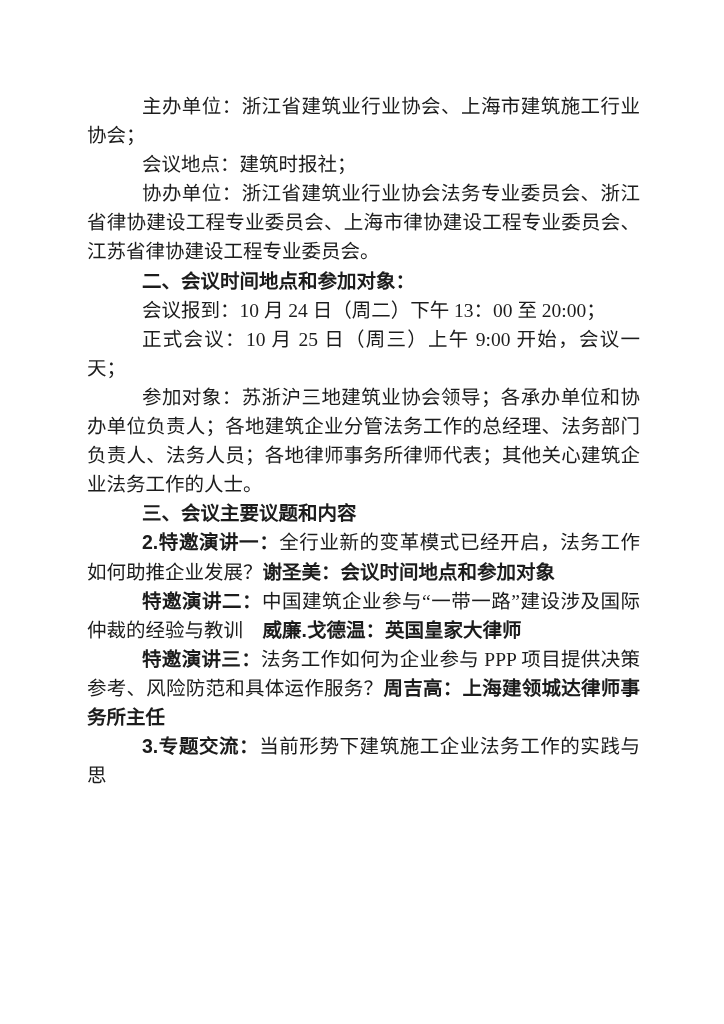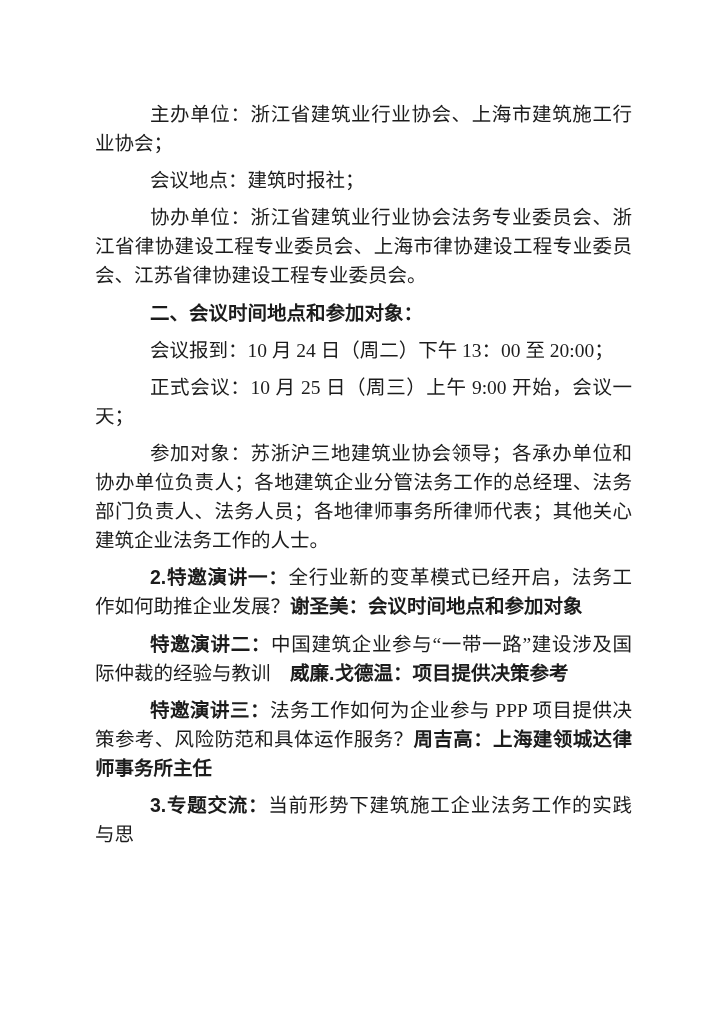--- a/index.html
+++ b/index.html
@@ -17,21 +17,21 @@
     overflow: hidden;
   }
   .doc {
     box-sizing: border-box;
     position: absolute;
     left: 87px;
     top: 92px;
     width: 553px;
   }
   .para {
-    margin: 8px;
+    margin: 0;
     padding: 0;
     text-indent: 55px;
     font-family: "Liberation Serif", "DejaVu Serif", serif;
     font-size: 19.5px;
     line-height: 29.1px;
     text-align: justify;
     text-justify: inter-character;
     word-break: break-all;
   }
   .run {
@@ -47,18 +47,19 @@
 
 <div class="page" style="--page-bg: #ffffff; --page-fg: #1c1c1c;">
   <div class="doc">
       <p class="para"><span class="run">主办单位：浙江省建筑业行业协会、上海市建筑施工行业协会；</span></p>
       <p class="para"><span class="run">会议地点：建筑时报社；</span></p>
       <p class="para"><span class="run">协办单位：浙江省建筑业行业协会法务专业委员会、浙江省律协建设工程专业委员会、上海市律协建设工程专业委员会、江苏省律协建设工程专业委员会。</span></p>
       <p class="para"><span class="run b">二、会议时间地点和参加对象：</span></p>
       <p class="para"><span class="run">会议报到：10 月 24 日（周二）下午 13：00 至 20:00；</span></p>
       <p class="para"><span class="run">正式会议：10 月 25 日（周三）上午 9:00 开始，会议一天；</span></p>
       <p class="para"><span class="run">参加对象：苏浙沪三地建筑业协会领导；各承办单位和协办单位负责人；各地建筑企业分管法务工作的总经理、法务部门负责人、法务人员；各地律师事务所律师代表；其他关心建筑企业法务工作的人士。</span></p>
+      <p class="para"><span class="run b">三、会议主要议题和内容</span></p>
       <p class="para"><span class="run b">2.特邀演讲一：</span><span class="run">全行业新的变革模式已经开启，法务工作如何助推企业发展？</span><span class="run b">谢圣美：会议时间地点和参加对象</span></p>
-      <p class="para"><span class="run b">特邀演讲二：</span><span class="run">中国建筑企业参与“一带一路”建设涉及国际仲裁的经验与教训　</span><span class="run b">威廉.戈德温：项目提供决策参考</span></p>
+      <p class="para"><span class="run b">特邀演讲二：</span><span class="run">中国建筑企业参与“一带一路”建设涉及国际仲裁的经验与教训　</span><span class="run b">威廉.戈德温：英国皇家大律师</span></p>
       <p class="para"><span class="run b">特邀演讲三：</span><span class="run">法务工作如何为企业参与 PPP 项目提供决策参考、风险防范和具体运作服务？</span><span class="run b">周吉高：上海建领城达律师事务所主任</span></p>
       <p class="para"><span class="run b">3.专题交流：</span><span class="run">当前形势下建筑施工企业法务工作的实践与思</span></p>
     </div>
 </div>
 
 </body></html>

